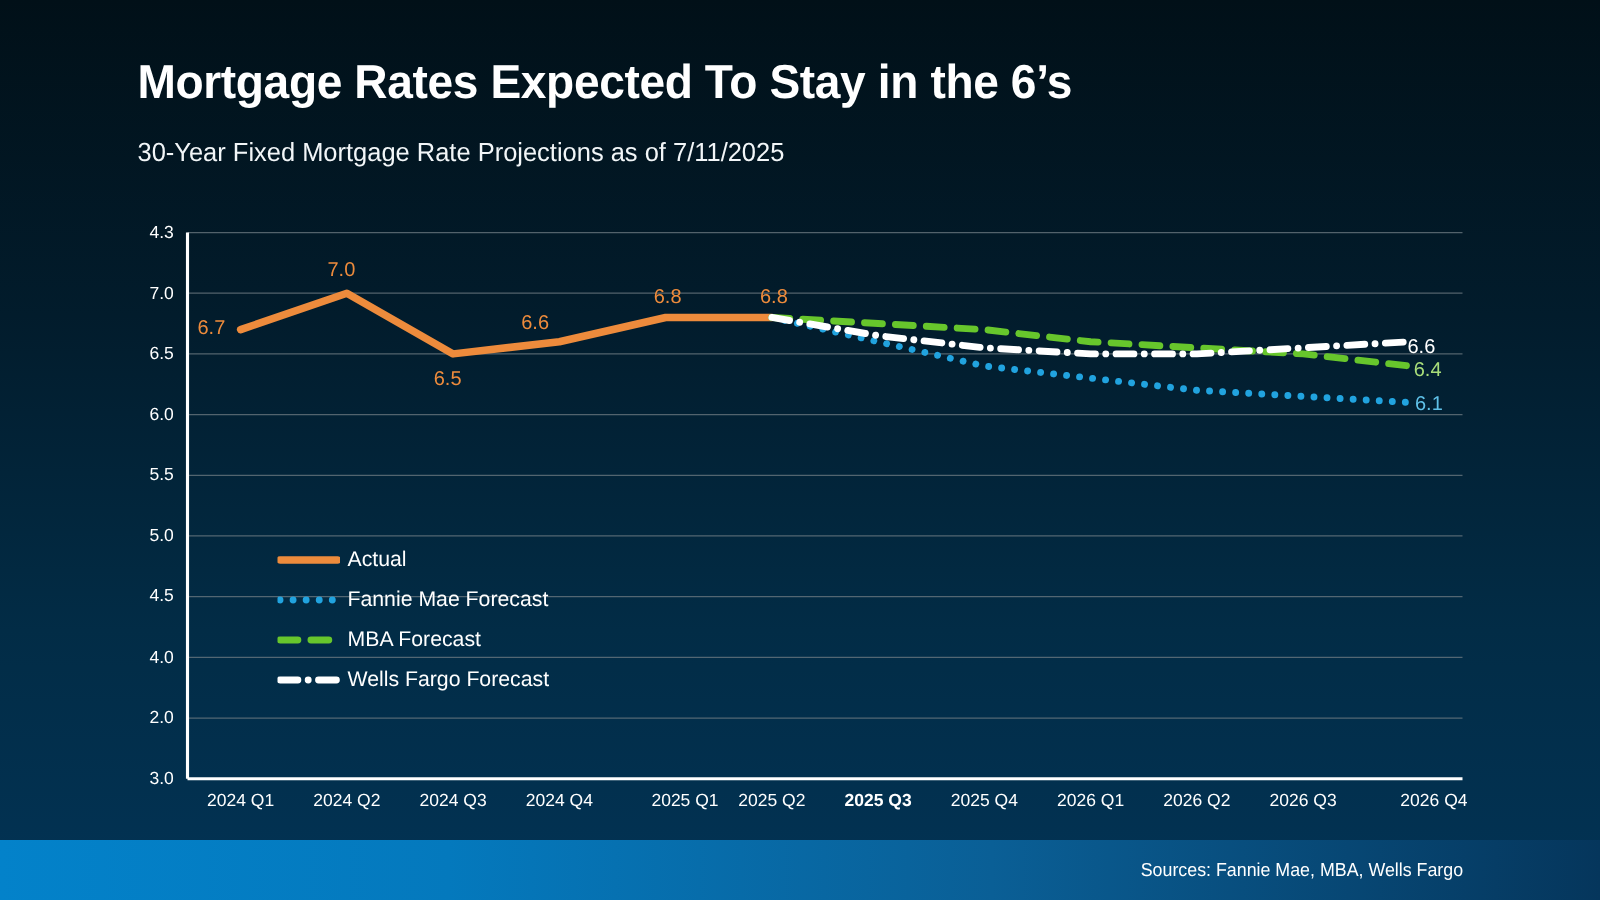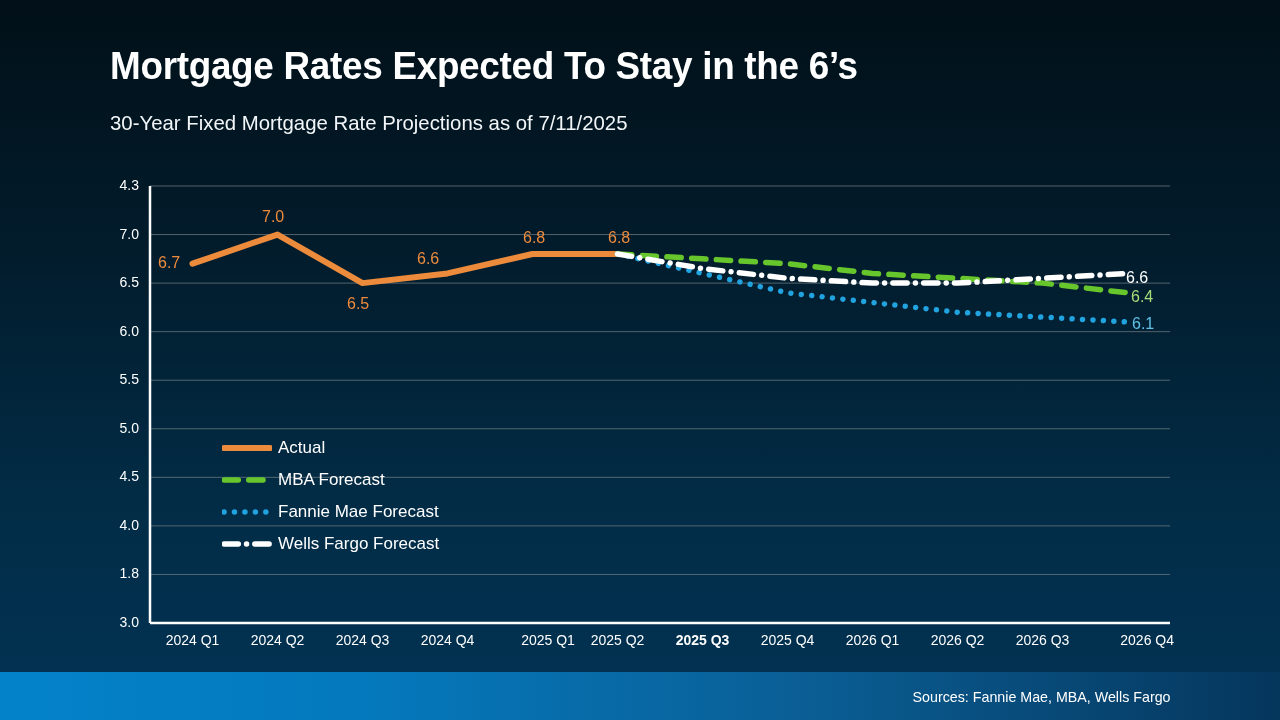--- a/index.html
+++ b/index.html
@@ -90,21 +90,21 @@
 
   <div id="ytick-group">
       <div class="ytick-label" style="left: 93px; top: 177px;">4.3</div>
       <div class="ytick-label" style="left: 93px; top: 225.556px;">7.0</div>
       <div class="ytick-label" style="left: 93px; top: 274.111px;">6.5</div>
       <div class="ytick-label" style="left: 93px; top: 322.667px;">6.0</div>
       <div class="ytick-label" style="left: 93px; top: 371.222px;">5.5</div>
       <div class="ytick-label" style="left: 93px; top: 419.778px;">5.0</div>
       <div class="ytick-label" style="left: 93px; top: 468.333px;">4.5</div>
       <div class="ytick-label" style="left: 93px; top: 516.889px;">4.0</div>
-      <div class="ytick-label" style="left: 93px; top: 565.444px;">1.8</div>
+      <div class="ytick-label" style="left: 93px; top: 565.444px;">2.0</div>
       <div class="ytick-label" style="left: 93px; top: 614px;">3.0</div>
     </div>
   <div id="xtick-group">
       <div class="xtick-label" style="left: 142.5px;">2024 Q1</div>
       <div class="xtick-label" style="left: 227.5px;">2024 Q2</div>
       <div class="xtick-label" style="left: 312.5px;">2024 Q3</div>
       <div class="xtick-label" style="left: 397.5px;">2024 Q4</div>
       <div class="xtick-label" style="left: 498px;">2025 Q1</div>
       <div class="xtick-label" style="left: 567.5px;">2025 Q2</div>
       <div class="xtick-label" style="left: 652.5px; font-weight: bold;">2025 Q3</div>
@@ -128,29 +128,29 @@
 
   <div id="legend">
       <div class="legend-row">
         <div class="legend-key"><svg width="50" height="14">
             <line x1="2" x2="48" y1="7" y2="7" stroke="#ed8b3c" stroke-width="6" stroke-linecap="round"></line>
           </svg></div>
         <div class="legend-text">Actual</div>
       </div>
       <div class="legend-row">
         <div class="legend-key"><svg width="50" height="14">
+            <line x1="2" x2="48" y1="7" y2="7" stroke="#21a3df" stroke-width="5.5" stroke-linecap="round" stroke-dasharray="0.01,10.45"></line>
+          </svg></div>
+        <div class="legend-text">Fannie Mae Forecast</div>
+      </div>
+      <div class="legend-row">
+        <div class="legend-key"><svg width="50" height="14">
             <line x1="2" x2="48" y1="7" y2="7" stroke="#67c62c" stroke-width="5.5" stroke-linecap="round" stroke-dasharray="14.3,10.45"></line>
           </svg></div>
         <div class="legend-text">MBA Forecast</div>
-      </div>
-      <div class="legend-row">
-        <div class="legend-key"><svg width="50" height="14">
-            <line x1="2" x2="48" y1="7" y2="7" stroke="#21a3df" stroke-width="5.5" stroke-linecap="round" stroke-dasharray="0.01,10.45"></line>
-          </svg></div>
-        <div class="legend-text">Fannie Mae Forecast</div>
       </div>
       <div class="legend-row">
         <div class="legend-key"><svg width="50" height="14">
             <line x1="2" x2="48" y1="7" y2="7" stroke="#ffffff" stroke-width="5.5" stroke-linecap="round" stroke-dasharray="14.3,8.25,0.01,8.25"></line>
           </svg></div>
         <div class="legend-text">Wells Fargo Forecast</div>
       </div>
     </div>
 </div>
 

